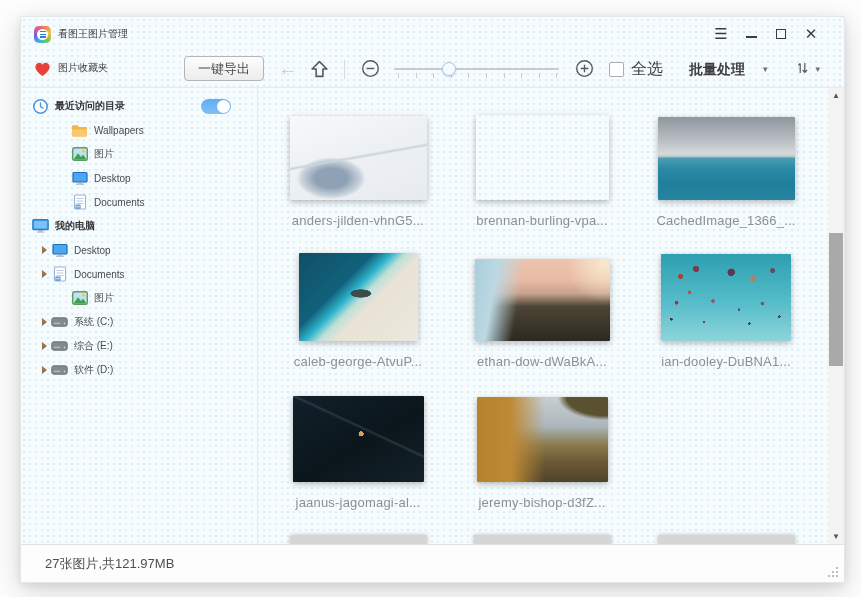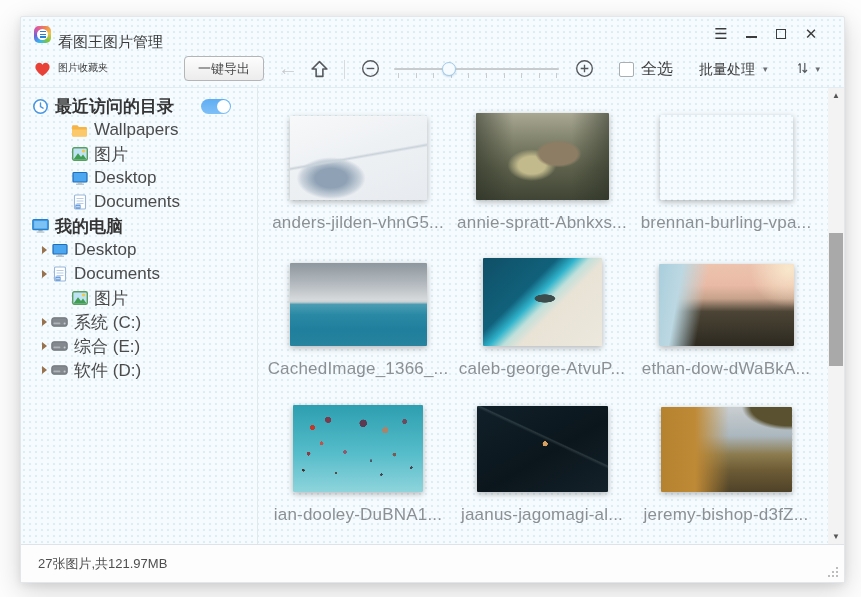--- a/index.html
+++ b/index.html
@@ -16,21 +16,21 @@
             display:flex; flex-direction:column; }
 
   
   .titlebar { position:relative; height:34px; flex:0 0 34px; }
   .appicon { position:absolute; left:13px; top:9px; width:17px; height:17px; border-radius:5px;
              background:conic-gradient(from 200deg,#35b9ef,#6f63d8,#e05a9d,#ef8350,#efc24c,#7cc63f,#35b9ef); }
   .appicon::after { content:""; position:absolute; left:3px; top:3px; width:11px; height:11px;
              border-radius:50%; background:#ffffff; }
   .appicon .glyph { position:absolute; left:5.5px; top:5px; width:6px; height:7px; z-index:2;
              background:linear-gradient(180deg,#2f7fd0 0 1.4px,transparent 1.4px 2.6px,#2f7fd0 2.6px 4px,transparent 4px 5.2px,#2f7fd0 5.2px 6.6px,transparent 6.6px); }
-  .wtitle { position:absolute; left:37px; top:16px; font-size:15px; color:#3a3a3a; }
+  .wtitle { position:absolute; left:37px; top:10px; font-size:10px; color:#3a3a3a; }
   .wincontrols { position:absolute; right:18px; top:0; height:34px; display:flex; align-items:center; gap:0; }
   .wc { width:30px; height:30px; display:flex; align-items:center; justify-content:center;
         color:#3c3c3c; font-size:15px; cursor:default; }
   .min-glyph { width:11px; height:1px; border-bottom:2px solid #3c3c3c; margin-top:6px; }
   .max-glyph { width:10px; height:10px; border:1.5px solid #3c3c3c; }
 
   
   .toolbar { position:relative; height:37px; flex:0 0 37px; border-bottom:1px solid #e2ecf2; }
   .heart-ic { position:absolute; left:13px; top:10px; }
   .fav-label { position:absolute; left:37px; top:10px; font-size:10px; color:#3c3c3c; }
@@ -45,45 +45,45 @@
   .zoomin-ic  { position:absolute; left:554px; top:8px; }
   .slider { position:absolute; left:373px; top:0; width:165px; height:37px; }
   .slider .track { position:absolute; left:0; top:17px; width:165px; height:2px; background:#c7cbce; border-radius:1px; }
   .slider .ticks { position:absolute; left:4px; top:22px; width:160px; height:5px;
         background:repeating-linear-gradient(90deg,#c9cdd0 0 1px,transparent 1px 17.6px); }
   .slider .thumb { position:absolute; left:48px; top:11px; width:14px; height:14px; border-radius:50%;
         background:#f6fbff; border:1px solid #a3c9e8; box-shadow:0 1px 2px rgba(60,120,180,0.25); }
   .tb-right { position:absolute; right:24px; top:0; height:37px; display:flex; align-items:center; }
   .checkbox { width:15px; height:15px; border:1px solid #a9aeb3; border-radius:2px; background:#fff; }
   .selall { margin-left:7px; font-size:16px; color:#3e3e3e; }
-  .batch { margin-left:26px; font-size:14px; color:#3e3e3e; display:flex; align-items:center; gap:8px; }
+  .batch { margin-left:26px; font-size:14px; color:#3e3e3e; display:flex; align-items:center; gap:18px;font-weight:bold; }
   .caret { font-size:9px; color:#6b6f73; line-height:1; }
   .sort { margin-left:28px; display:flex; align-items:center; gap:5px; }
 
   
   .main { flex:1 1 auto; display:flex; min-height:0; }
   .sidebar { flex:0 0 237px; border-right:1px solid #e2e9ee; padding-top:6px; overflow:hidden; }
-  .trow { position:relative; height:24px; display:flex; align-items:center; font-size:17px; color:#4b4b4b; }
+  .trow { position:relative; height:24px; display:flex; align-items:center; font-size:10px; color:#4b4b4b; }
   .trow .ic { display:inline-flex; width:17px; justify-content:center; }
   .trow.lv0 { padding-left:11px; font-weight:bold; color:#353535; }
   .trow.lv1 { padding-left:50px; }
   .trow.lv1.arrowed { padding-left:21px; }
   .exp { width:0; height:0; border-left:5px solid #97724f; border-top:4px solid transparent;
          border-bottom:4px solid transparent; margin-right:4px; }
   .trow .lbl { margin-left:6px; }
   .toggle { position:absolute; right:26px; top:5px; width:30px; height:15px; border-radius:8px;
         background:linear-gradient(180deg,#5fadf2,#7fc0f7); }
   .toggle .knob { position:absolute; right:1px; top:1px; width:13px; height:13px; border-radius:50%; background:#fff; }
 
   .content { position:relative; flex:1 1 auto; overflow:hidden; }
   .grid { display:flex; flex-wrap:wrap; width:556px; margin:24px 0 0 8px; }
   .cell { width:184px; display:flex; flex-direction:column; align-items:center; margin-bottom:25px; }
   .thumbwrap { height:88px; width:184px; display:flex; align-items:flex-end; justify-content:center; }
   .thumb { box-shadow:0 2px 6px rgba(0,0,0,0.28); border-radius:1px; }
-  .fname { margin-top:13px; font-size:17px; color:#8b9095; letter-spacing:0.2px; }
+  .fname { margin-top:13px; font-size:13px; color:#8b9095; letter-spacing:0.2px; }
 
   
   .t1 { width:137px; height:84px; background:
         linear-gradient(170deg,transparent 47%,#c9d3da 49%,transparent 51%),
         radial-gradient(ellipse 46px 28px at 30% 74%,#8fa2b5 35%,rgba(143,162,181,0.35) 65%,transparent 75%),
         linear-gradient(160deg,#f7f8f9 0%,#eef1f4 45%,#e7ebef 100%); }
   .t2 { width:133px; height:87px; background:
         radial-gradient(ellipse 34px 20px at 62% 47%,#8d7d64 55%,transparent 68%),
         radial-gradient(ellipse 34px 22px at 42% 60%,#c2ba8c 40%,transparent 72%),
         linear-gradient(90deg,rgba(42,48,36,0.55),transparent 28%,transparent 72%,rgba(42,48,36,0.55)),
@@ -132,21 +132,21 @@
 
   
   .vscroll { position:absolute; right:0; top:0; width:16px; height:100%; background:#f3f3f3; }
   .varrow { position:absolute; left:0; width:16px; height:15px; display:flex; align-items:center;
             justify-content:center; font-size:8px; color:#555; }
   .varrow.up { top:0; } .varrow.down { bottom:0; }
   .vthumb { position:absolute; left:1px; top:145px; width:14px; height:133px; background:#a9a9a9; }
 
   
   .statusbar { position:relative; flex:0 0 38px; background:#fdfdfe; border-top:1px solid #dde3e7;
-               display:flex; align-items:center; padding-left:17px; font-size:13px; color:#4e4e4e; }
+               display:flex; align-items:center; padding-left:24px; font-size:13px; color:#4e4e4e; }
   .grip { position:absolute; right:5px; bottom:5px; width:11px; height:11px;
           background:
             radial-gradient(circle 1.2px at 9px 2px,#bdbdbd 90%,transparent),
             radial-gradient(circle 1.2px at 9px 6px,#bdbdbd 90%,transparent),
             radial-gradient(circle 1.2px at 9px 10px,#bdbdbd 90%,transparent),
             radial-gradient(circle 1.2px at 5px 6px,#bdbdbd 90%,transparent),
             radial-gradient(circle 1.2px at 5px 10px,#bdbdbd 90%,transparent),
             radial-gradient(circle 1.2px at 1px 10px,#bdbdbd 90%,transparent); }
 </style>
 </head>
@@ -365,26 +365,20 @@
       <div class="content">
         <div class="grid">
           <div class="cell">
             <div class="thumbwrap">
                 <div class="thumb t1"></div>
               </div>
             <div class="fname">anders-jilden-vhnG5...</div>
           </div>
           <div class="cell">
             <div class="thumbwrap">
-                <div class="thumb t2"></div>
-              </div>
-            <div class="fname">annie-spratt-Abnkxs...</div>
-          </div>
-          <div class="cell">
-            <div class="thumbwrap">
                 <div class="thumb t3"></div>
               </div>
             <div class="fname">brennan-burling-vpa...</div>
           </div>
           <div class="cell">
             <div class="thumbwrap">
                 <div class="thumb t4"></div>
               </div>
             <div class="fname">CachedImage_1366_...</div>
           </div>

